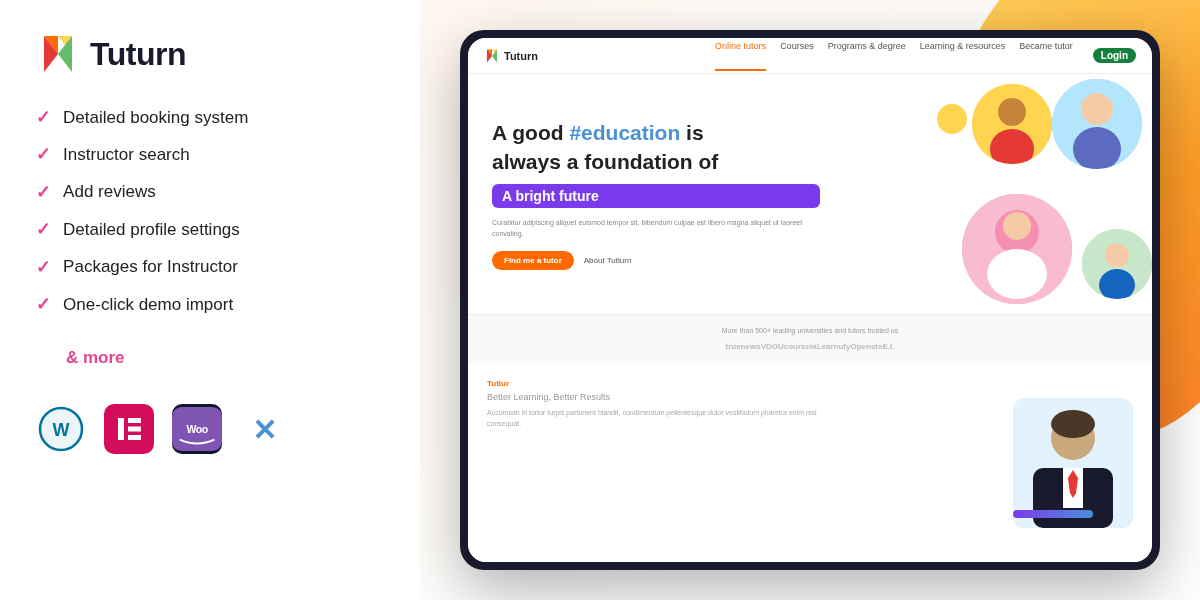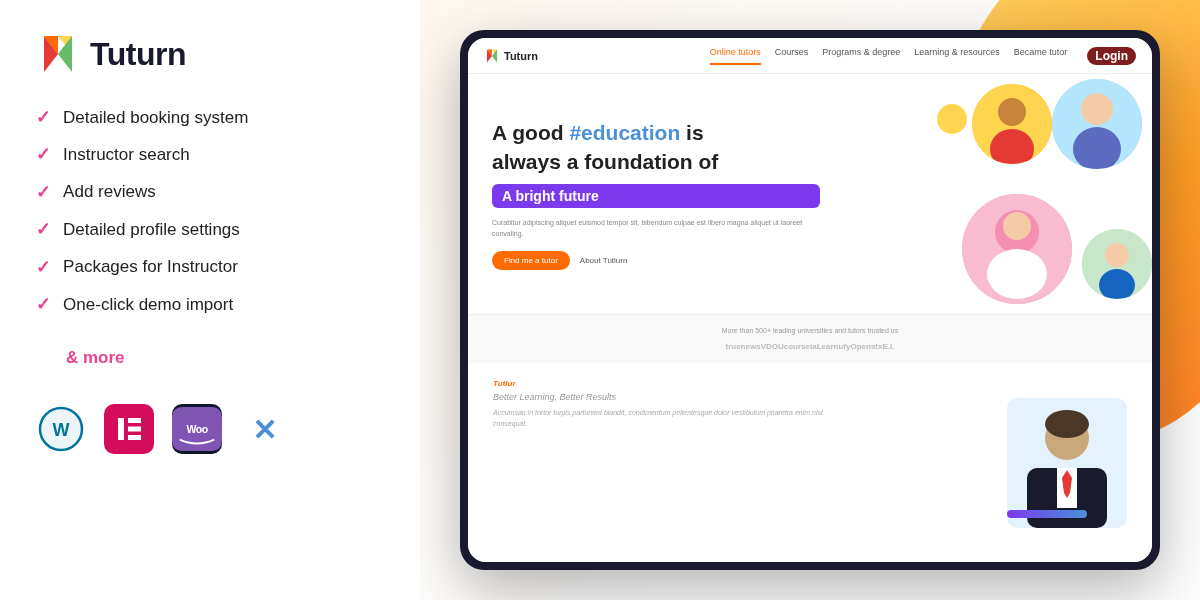--- a/index.html
+++ b/index.html
@@ -207,26 +207,26 @@
 
     .nav-link {
       font-size: 9px;
       color: #555;
       font-weight: 500;
     }
 
     .nav-link.active {
       color: #ff6a00;
       border-bottom: 2px solid #ff6a00;
-      padding-bottom: 6px;
+      padding-bottom: 18px;
     }
 
     .nav-btn {
-      font-size: 12px;
-      background: #7f1d1d;
+      font-size: 10px;
+      background: #15803d;
       color: #fff;
       padding: 2px 8px;
       border-radius: 10px;
       font-weight: 600;
     }
 
     
     .hero-section {
       background: #fff;
       display: flex;
@@ -277,21 +277,21 @@
     .hero-actions {
       display: flex;
       align-items: center;
       gap: 10px;
     }
 
     .btn-primary {
       background: #ff6a00;
       color: #fff;
       font-size: 8px;
-      font-weight: 400;
+      font-weight: 700;
       padding: 5px 12px;
       border-radius: 14px;
       border: none;
     }
 
     .btn-secondary-text {
       font-size: 8px;
       color: #555;
     }
 
@@ -379,24 +379,23 @@
       font-size: 8px;
       color: #bbb;
       font-weight: 700;
     }
 
     
     .bottom-section {
       background: #fff;
       flex: 1;
       display: flex;
-      padding: 16px 25px;
+      padding: 16px 19px;
       gap: 20px;
       overflow: hidden;
-      font-style: italic;
     }
 
     .bottom-text {
       width: 55%;
     }
 
     .section-tag {
       font-size: 8px;
       color: #ff6a00;
       font-weight: 700;

